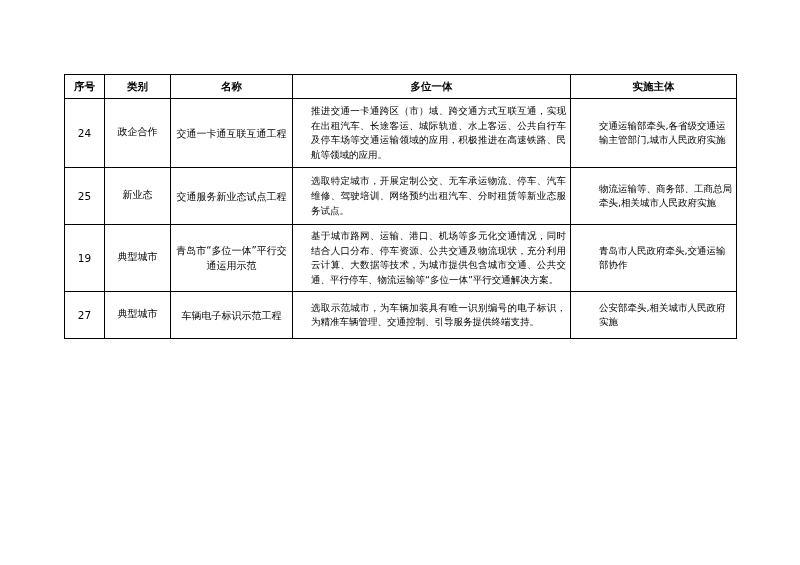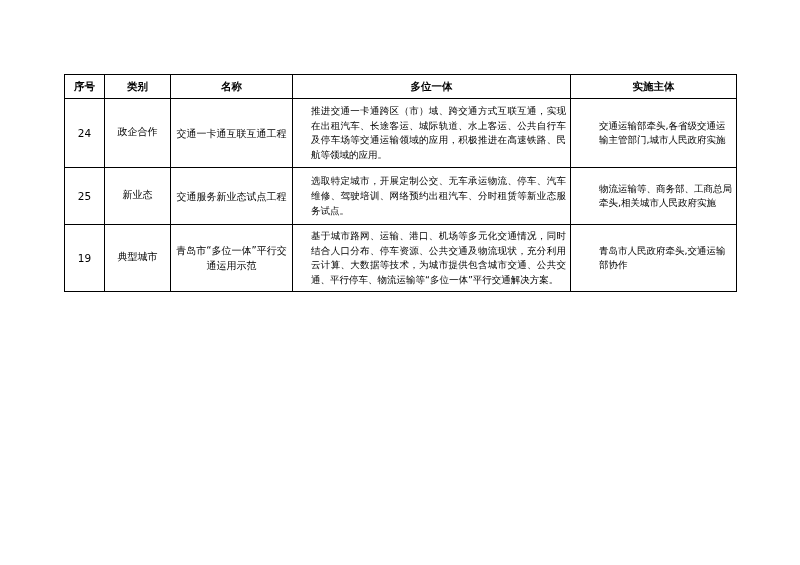--- a/index.html
+++ b/index.html
@@ -126,17 +126,24 @@
         <td class="c-desc">选取特定城市，开展定制公交、无车承运物流、停车、汽车维修、驾驶培训、网络预约出租汽车、分时租赁等新业态服务试点。</td>
         <td class="c-body">物流运输等、商务部、工商总局牵头,相关城市人民政府实施</td>
       </tr>
       <tr class="row-big">
         <td class="c-seq">19</td>
         <td class="c-cat">典型城市</td>
         <td class="c-name">青岛市“多位一体”平行交通运用示范</td>
         <td class="c-desc">基于城市路网、运输、港口、机场等多元化交通情况，同时结合人口分布、停车资源、公共交通及物流现状，充分利用云计算、大数据等技术，为城市提供包含城市交通、公共交通、平行停车、物流运输等“多位一体”平行交通解决方案。</td>
         <td class="c-body">青岛市人民政府牵头,交通运输部协作</td>
       </tr>
+      <tr class="row-small">
+        <td class="c-seq">27</td>
+        <td class="c-cat">典型城市</td>
+        <td class="c-name">车辆电子标识示范工程</td>
+        <td class="c-desc">选取示范城市，为车辆加装具有唯一识别编号的电子标识，为精准车辆管理、交通控制、引导服务提供终端支持。</td>
+        <td class="c-body">公安部牵头,相关城市人民政府实施</td>
+      </tr>
     </tbody>
   </table>
 
 
 </div>
 
 </body></html>

